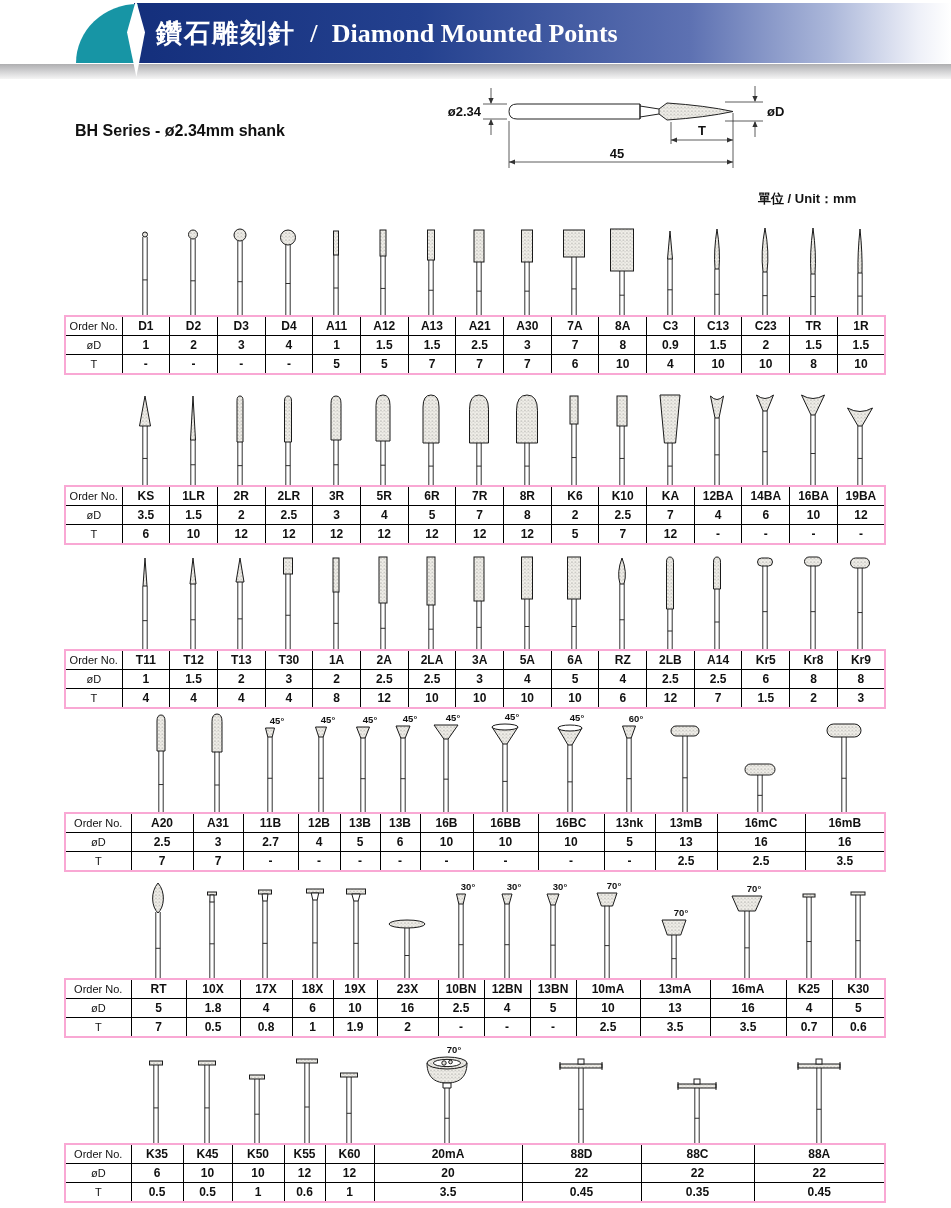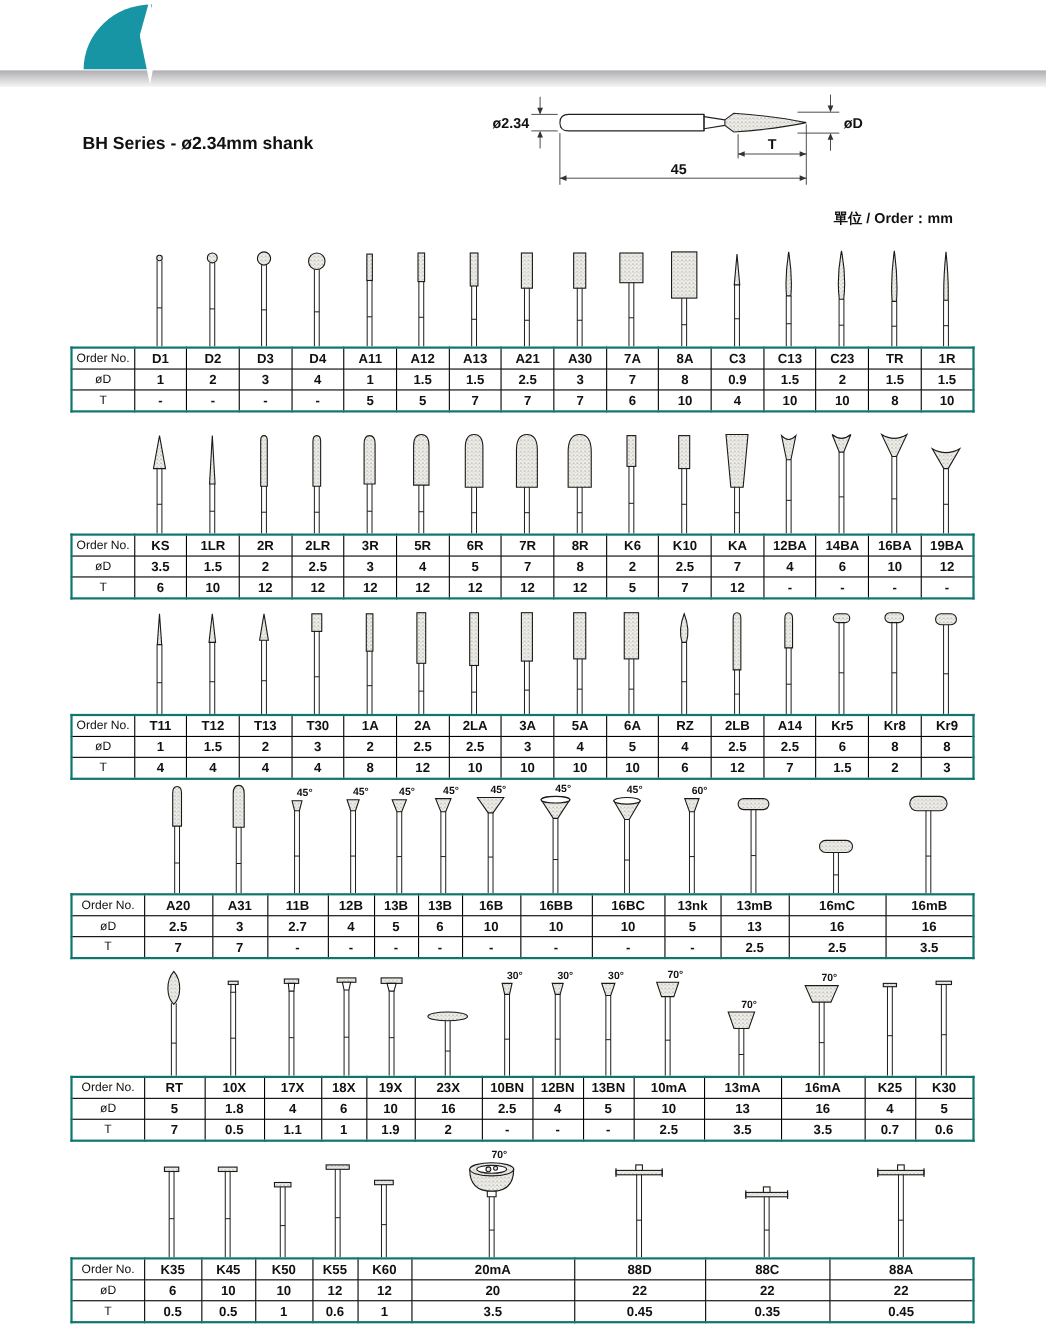--- a/index.html
+++ b/index.html
@@ -27,41 +27,48 @@
   .series-title{position:absolute;left:75px;top:42px;margin:0;font-size:16px;font-weight:bold;}
   .shank-svg{position:absolute;left:425px;top:2px;}
   .dim-txt{font-size:13px;font-weight:bold;fill:#111;}
   .unit-note{position:absolute;left:758px;top:110px;font-size:13px;font-weight:bold;}
 
   
   #sections{margin-left:64px;width:822px;}
   .section-block{width:820px;}
   .shapes-table{border-collapse:collapse;table-layout:fixed;width:820px;text-decoration:underline;}
   .shapes-table td{padding:0;border:none;vertical-align:bottom;overflow:visible;}
-  .spec-table{border-collapse:collapse;table-layout:fixed;width:820px;border:2px solid #0f766e;}
+  .spec-table{border-collapse:collapse;table-layout:fixed;width:820px;border:2px solid #f9a8d4;}
   .spec-table td{border:1.5px solid #000;text-align:center;vertical-align:middle;
      height:18px;padding:0 1px;font-size:12px;font-weight:bold;overflow:hidden;white-space:nowrap;}
   .spec-table td.rowlab{font-weight:normal;font-size:11px;}
   .spec-table td.val{font-weight:bold;font-size:12px;}
   svg.pt{display:block;margin:0 auto;}
 </style>
 </head>
 <body>
 
 <svg width="0" height="0" style="position:absolute" aria-hidden="true">
   <defs>
     <pattern id="grit" patternUnits="userSpaceOnUse" width="3.5" height="3.5">
       <rect width="3.5" height="3.5" fill="#f1efe9"></rect>
       <circle cx="0.9" cy="0.9" r="0.55" fill="#6f6f6f"></circle>
       <circle cx="2.6" cy="2.4" r="0.45" fill="#9a9a9a"></circle>
     </pattern>
   </defs>
 </svg>
 
 <div class="hdr">
+  <div class="blue-bar">
+    <h1 class="hdr-title">
+      <span class="zh">鑽石雕刻針</span>
+      <span class="sep">/</span>
+      <span class="en">Diamond Mounted Points</span>
+    </h1>
+  </div>
   <div class="teal-q"></div>
   <div class="kite"></div>
   <div class="gray-strip"></div>
 </div>
 
 <div class="intro">
   <h2 class="series-title">BH Series - ø2.34mm shank</h2>
 
   <svg class="shank-svg" width="460" height="95" viewBox="0 0 460 95">
     <g stroke="#222" stroke-width="1" fill="none">
@@ -102,21 +109,21 @@
         <path d="M308,58 l-6,-2.6 v5.2 z"></path>
       <path d="M84,80 l6,-2.6 v5.2 z"></path>
         <path d="M308,80 l-6,-2.6 v5.2 z"></path>
     </g>
     <text class="dim-txt" x="56" y="34" text-anchor="end">ø2.34</text>
     <text class="dim-txt" x="342" y="34" text-anchor="start">øD</text>
     <text class="dim-txt" x="277" y="53" text-anchor="middle">T</text>
     <text class="dim-txt" x="192" y="76" text-anchor="middle">45</text>
   </svg>
 
-  <div class="unit-note">單位 / Order：mm</div>
+  <div class="unit-note">單位 / Unit：mm</div>
 </div>
 
 <main id="sections">
     <div class="section-block" style="margin-bottom: 17px;">
       <table class="shapes-table">
         <colgroup>
           <col style="width:57px">
           <col style="width:47.7px">
           <col style="width:47.7px">
           <col style="width:47.7px">
@@ -1150,21 +1157,21 @@
             <td class="val">10</td>
             <td class="val">13</td>
             <td class="val">16</td>
             <td class="val">4</td>
             <td class="val">5</td>
           </tr>
           <tr>
             <td class="rowlab">T</td>
             <td class="val">7</td>
             <td class="val">0.5</td>
-            <td class="val">1.1</td>
+            <td class="val">0.8</td>
             <td class="val">1</td>
             <td class="val">1.9</td>
             <td class="val">2</td>
             <td class="val">-</td>
             <td class="val">-</td>
             <td class="val">-</td>
             <td class="val">2.5</td>
             <td class="val">3.5</td>
             <td class="val">3.5</td>
             <td class="val">0.7</td>

